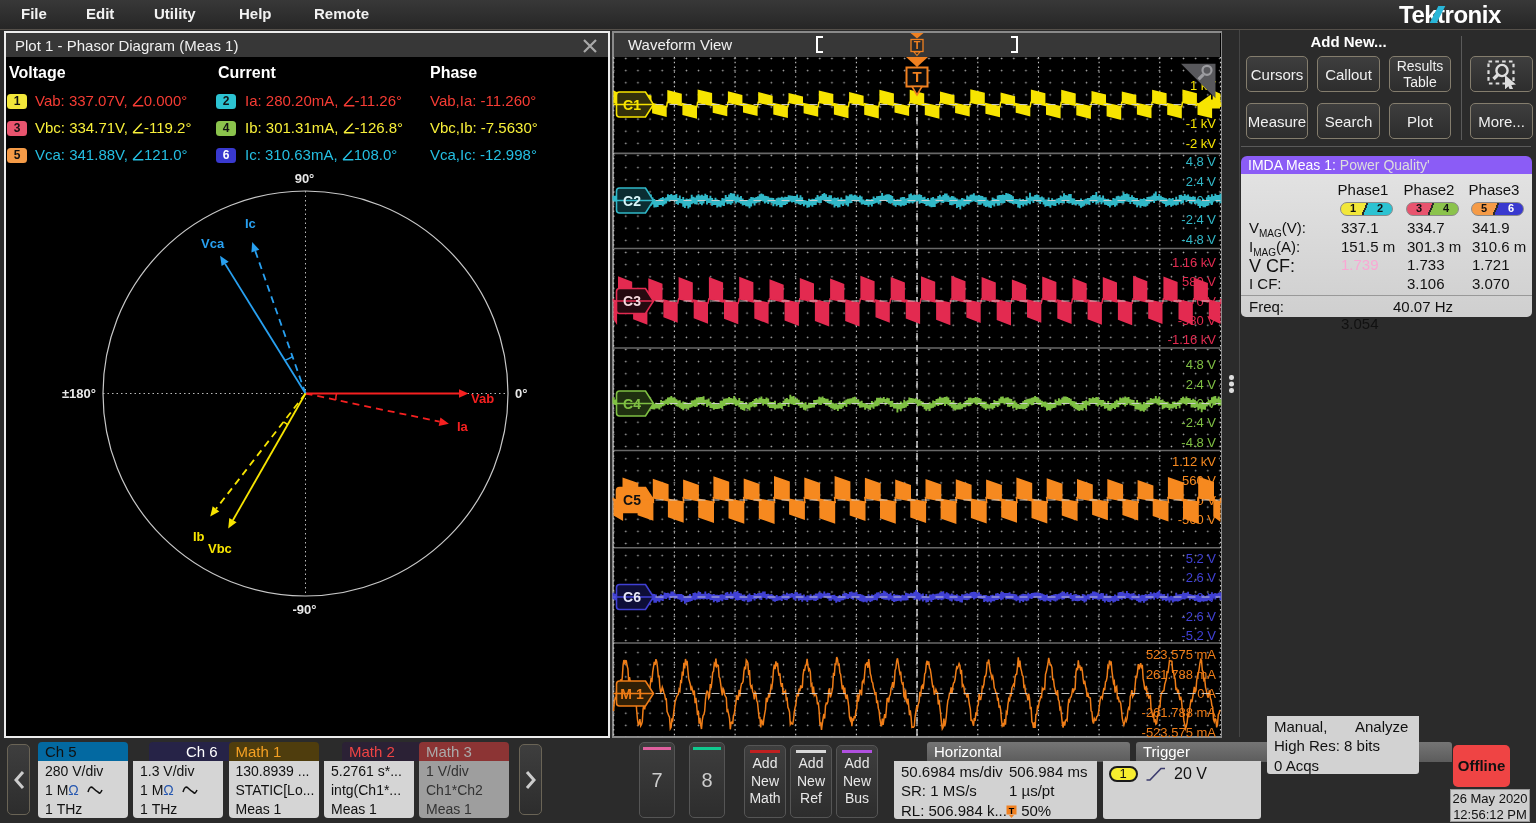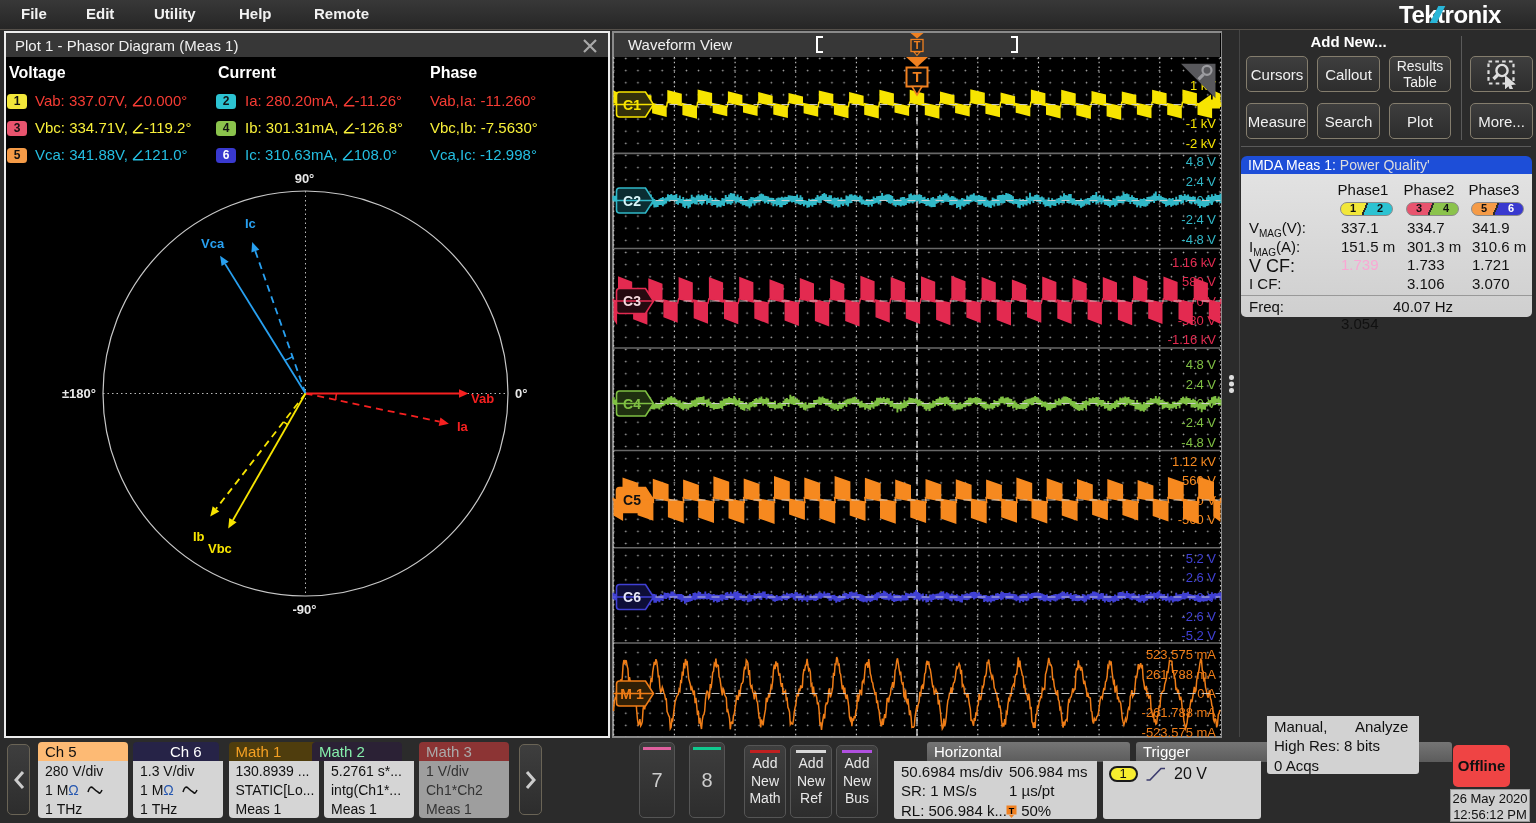--- a/index.html
+++ b/index.html
@@ -217,21 +217,21 @@
 <div class="btn" style="left:1470px;top:56px;width:63px;height:36px;">
 <svg width="32" height="30" viewBox="0 0 32 30">
 <rect x="2.5" y="2.5" width="25" height="22" fill="none" stroke="#dedede" stroke-width="2.2" stroke-dasharray="3.6 3.2"></rect>
 <circle cx="16" cy="11.5" r="5.6" fill="none" stroke="#dedede" stroke-width="2.4"></circle>
 <line x1="11.8" y1="15.8" x2="7.5" y2="20" stroke="#dedede" stroke-width="3.4"></line>
 <path d="M19,16 L30,25.5 L25.3,26 L27.4,30.8 L24.4,32 L22.4,27.2 L19,30.4 Z" fill="#dedede"></path>
 </svg>
   </div>
 <div class="abs" style="left:1461px;top:36px;width:1px;height:104px;background:#5a5a5a;"></div>
 <div class="abs" style="left:1241px;top:146px;width:290px;height:1px;background:#5a5a5a;"></div>
-<div class="abs" style="left:1241px;top:156px;width:291px;height:18px;background:#1d4ed8;color:#fff;font-size:14px;padding:1px 0 0 7px;border-radius:6px 6px 0 0;">IMDA Meas 1: <span style="color:#ddd;">Power Quality'</span></div>
+<div class="abs" style="left:1241px;top:156px;width:291px;height:18px;background:#8b5cf6;color:#fff;font-size:14px;padding:1px 0 0 7px;border-radius:6px 6px 0 0;">IMDA Meas 1: <span style="color:#ddd;">Power Quality'</span></div>
 <div class="abs" style="left:1241px;top:174px;width:291px;height:143px;background:linear-gradient(#e2e2e2,#cfcfcf);border-radius:0 0 5px 5px;"></div>
 <div class="abs" style="left:1323px;top:181px;width:80px;text-align:center;font-size:15px;color:#111;">Phase1</div>
 <div class="abs" style="left:1389px;top:181px;width:80px;text-align:center;font-size:15px;color:#111;">Phase2</div>
 <div class="abs" style="left:1454px;top:181px;width:80px;text-align:center;font-size:15px;color:#111;">Phase3</div>
 <div class="abs" style="left:1340px;top:201.5px;width:53px;height:14px;border-radius:7px;border:1px solid #8a8a8a;
 background:linear-gradient(113deg,#f2e73a 45.5%,#2a2a2a 45.5% 49%,#2cc3d2 49%);"></div>
 <div class="abs" style="left:1350px;top:202px;font-size:11px;font-weight:bold;color:#111;">1</div>
 <div class="abs" style="left:1377px;top:202px;font-size:11px;font-weight:bold;color:#111;">2</div>
 <div class="abs" style="left:1406px;top:201.5px;width:53px;height:14px;border-radius:7px;border:1px solid #8a8a8a;
 background:linear-gradient(113deg,#e8546e 45.5%,#2a2a2a 45.5% 49%,#8bc34c 49%);"></div>
@@ -265,31 +265,31 @@
 <div class="btn" style="left:7px;top:744px;width:23px;height:71px;border-color:#6a6456;">
 <svg width="12" height="20" viewBox="0 0 12 20">
       <path d="M10,2 L3,10 L10,18" fill="none" stroke="#ccc" stroke-width="3"></path>
     </svg>
   </div>
 <div class="btn" style="left:519px;top:744px;width:23px;height:71px;border-color:#6a6456;">
 <svg width="12" height="20" viewBox="0 0 12 20">
       <path d="M2,2 L9,10 L2,18" fill="none" stroke="#ccc" stroke-width="3"></path>
     </svg>
   </div>
-<div class="abs card-h" style="left:38px;top:742px;width:90px;background:#fdba74;color:#111;">Ch 5</div>
+<div class="abs card-h" style="left:38px;top:742px;width:90px;background:#0369a1;color:#111;">Ch 5</div>
 <div class="abs card-b" style="left:38px;top:761px;width:90px;background:#d5d5d5;color:#111;">280 V/div<br>1 M<span style="color:#2456b0;">Ω</span><svg width="18" height="14" viewBox="0 0 18 14" style="vertical-align:-2px;margin-left:8px;">
       <path d="M1,9 Q3,2 6,5 T11,9 Q13,12 15,7" fill="none" stroke="#111" stroke-width="1.5"></path>
     </svg><br>1 THz</div>
-<div class="abs card-h" style="left:133px;top:742px;width:86px;background:#262347;color:#fff;padding-left:37px;">Ch 6</div>
+<div class="abs card-h" style="left:149px;top:742px;width:86px;background:#262347;color:#fff;padding-left:37px;">Ch 6</div>
 <div class="abs card-b" style="left:133px;top:761px;width:90px;background:#d5d5d5;color:#111;">1.3 V/div<br>1 M<span style="color:#2456b0;">Ω</span><svg width="18" height="14" viewBox="0 0 18 14" style="vertical-align:-2px;margin-left:8px;">
       <path d="M1,9 Q3,2 6,5 T11,9 Q13,12 15,7" fill="none" stroke="#111" stroke-width="1.5"></path>
     </svg><br>1 THz</div>
 <div class="abs card-h" style="left:228.5px;top:742px;width:90px;background:#4f3d0d;color:#f5a023;">Math 1</div>
 <div class="abs card-b" style="left:228.5px;top:761px;width:90px;background:#d5d5d5;color:#111;">130.8939 ...<br>STATIC[Lo...<br>Meas 1</div>
-<div class="abs card-h" style="left:312px;top:742px;width:90px;background:#2b2135;color:#86efac;">Math 2</div>
+<div class="abs card-h" style="left:342px;top:742px;width:90px;background:#2b2135;color:#ef4444;">Math 2</div>
 <div class="abs card-b" style="left:324px;top:761px;width:90px;background:#d5d5d5;color:#111;">5.2761 s*...<br>intg(Ch1*...<br>Meas 1</div>
 <div class="abs card-h" style="left:419px;top:742px;width:90px;background:#8c3434;color:#aaa;">Math 3</div>
 <div class="abs card-b" style="left:419px;top:761px;width:90px;background:#9e9e9e;color:#333;">1 V/div<br>Ch1*Ch2<br>Meas 1</div>
 <div class="btn" style="left:639px;top:742px;width:36px;height:76px;border-color:#555;color:#ccc;font-size:20px;">7</div>
 <div class="abs" style="left:643px;top:747px;width:28px;height:3px;background:#e0609f;"></div>
 <div class="btn" style="left:689px;top:742px;width:36px;height:76px;border-color:#555;color:#ccc;font-size:20px;">8</div>
 <div class="abs" style="left:693px;top:747px;width:28px;height:3px;background:#10c98f;"></div>
 <div class="btn" style="left:744px;top:745px;width:42px;height:73px;border-color:#555;color:#e8e8e8;font-size:14px;line-height:17.5px;">Add<br>New<br>Math</div>
 <div class="abs" style="left:750px;top:750px;width:30px;height:2.5px;background:#c02020;"></div>
 <div class="btn" style="left:790px;top:745px;width:42px;height:73px;border-color:#555;color:#e8e8e8;font-size:14px;line-height:17.5px;">Add<br>New<br>Ref</div>

